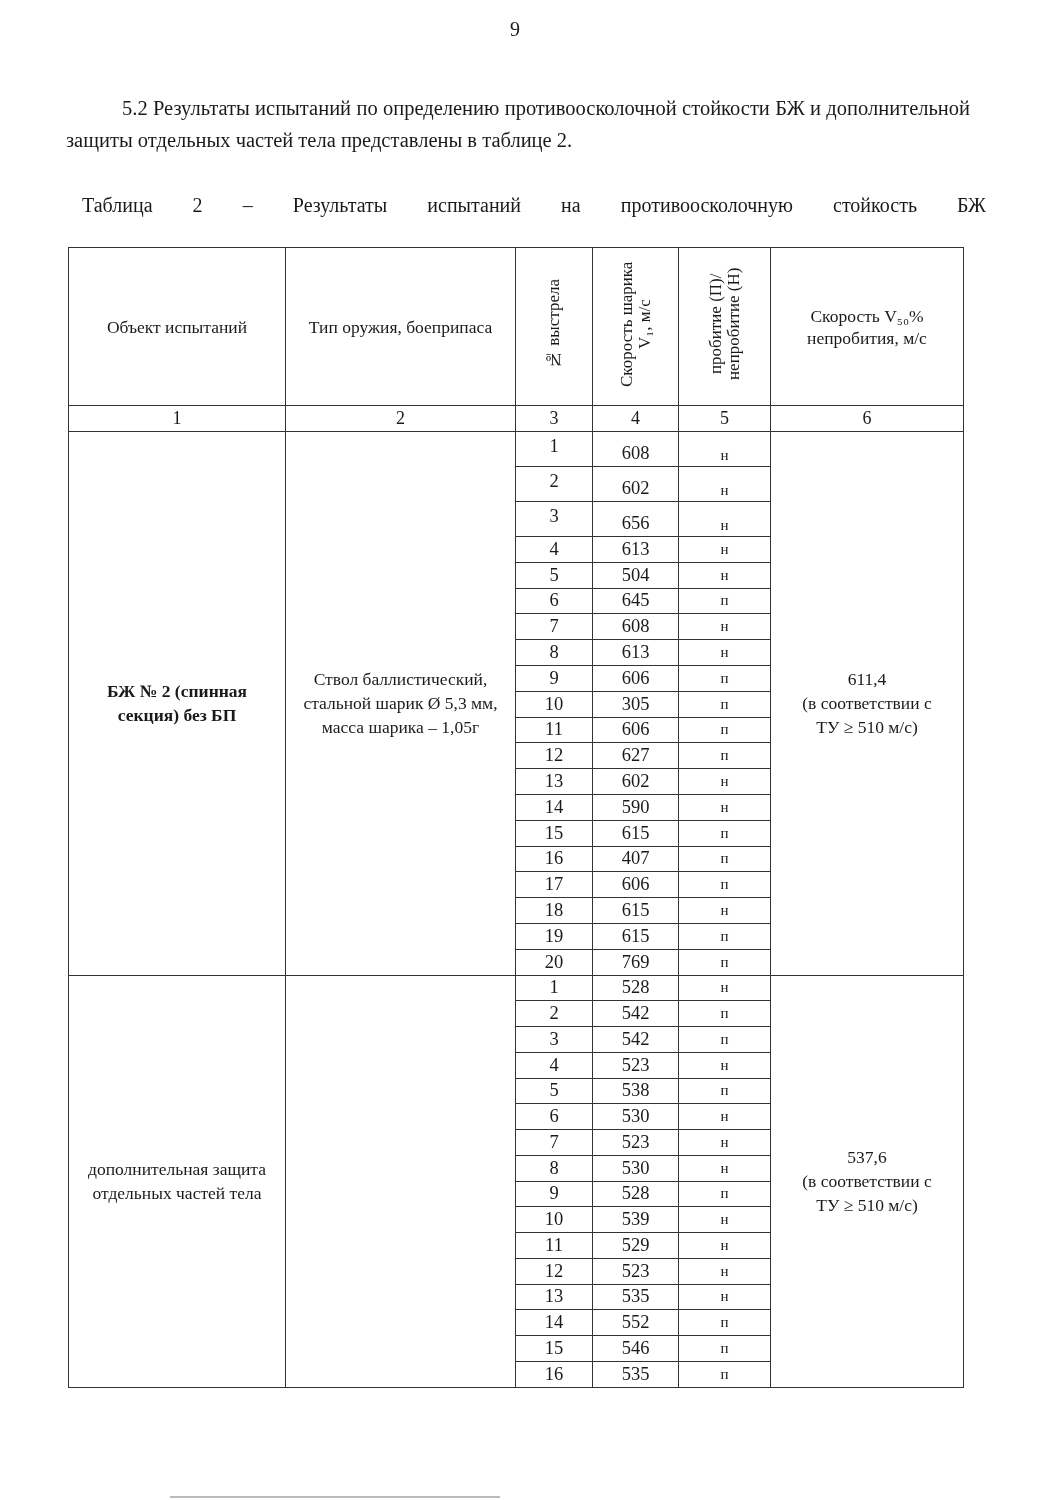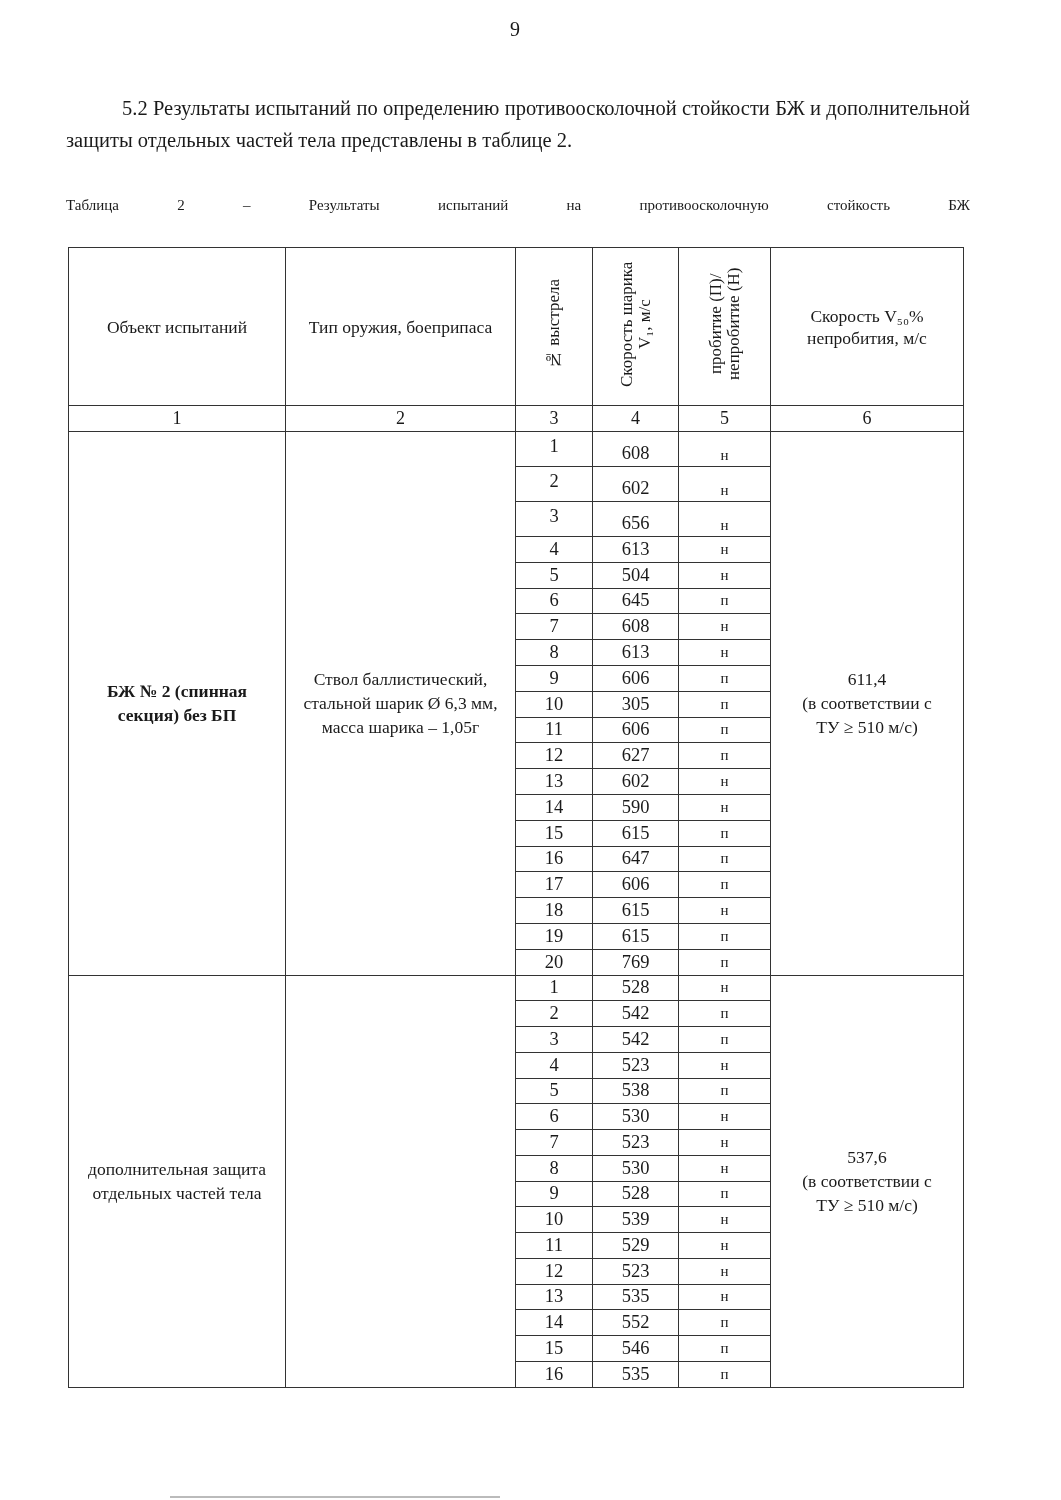--- a/index.html
+++ b/index.html
@@ -1,21 +1,21 @@
 <!DOCTYPE html>
 <html><head>
 <meta charset="utf-8">
 <style>
   html, body { margin:0; padding:0; background:#ffffff; }
   body { width:1061px; height:1500px; position:relative; overflow:hidden;
          font-family:"Liberation Serif","DejaVu Serif",serif; color:#1a1a1a; }
   .page-num { position:absolute; top:18px; left:0; width:1030px; text-align:center; font-size:20px; }
   .para { position:absolute; left:66px; width:904px; font-size:20.5px; line-height:32px; text-align:justify; }
   .para1 { top:92px; text-indent:56px; }
-  .caption { position:absolute; left:66px; top:190px; width:904px; font-size:15px; line-height:30px; text-align:justify; }
+  .caption { position:absolute; left:82px; top:190px; width:904px; font-size:20px; line-height:30px; text-align:justify; }
   .caption .l1 { display:block; text-align:justify; text-align-last:justify; }
   table.tbl { position:absolute; left:68px; top:247px; width:895px; border-collapse:collapse; table-layout:fixed; font-size:17px; }
   table.tbl td, table.tbl th { border:1.3px solid #333; padding:0; text-align:center; vertical-align:middle; font-weight:normal; }
   th.h { height:152px; font-size:17.5px; line-height:22px; }
   .vert { writing-mode:vertical-rl; transform:rotate(180deg); display:inline-block; line-height:18px; font-size:17px; white-space:pre-line; }
   tr.numrow td { height:25px; font-size:18px; }
   td.c3, td.c4 { font-size:18.5px; }
   td.c5 { font-size:15px; }
   tr.tall td.c3 { vertical-align:top; padding-top:4px; }
   tr.tall td.c4, tr.tall td.c5 { vertical-align:bottom; padding-bottom:2px; }
@@ -59,21 +59,21 @@
       <td>5</td>
       <td>6</td>
     </tr>
   </thead>
   <tbody id="tbody">
       <tr class="tall" style="height: 35px;">
         <td rowspan="20" class="big">
           <div style="padding: 0px 18px; font-weight: bold;">БЖ № 2 (спинная секция) без БП</div>
         </td>
         <td rowspan="20" class="big">
-          <div style="padding: 0px 16px;">Ствол баллистический, стальной шарик Ø 6,3 мм, масса шарика – 1,05г</div>
+          <div style="padding: 0px 16px;">Ствол баллистический, стальной шарик Ø 5,3 мм, масса шарика – 1,05г</div>
         </td>
         <td class="c3">1</td>
         <td class="c4">608</td>
         <td class="c5">н</td>
         <td rowspan="20" class="big">
           <div>611,4</div>
           <div style="padding: 0px 22px;">(в соответствии с ТУ ≥ 510 м/с)</div>
         </td>
       </tr>
       <tr class="tall" style="height: 35px;">
@@ -141,21 +141,21 @@
         <td class="c4">590</td>
         <td class="c5">н</td>
       </tr>
       <tr style="height: 25.8px;">
         <td class="c3">15</td>
         <td class="c4">615</td>
         <td class="c5">п</td>
       </tr>
       <tr style="height: 25.8px;">
         <td class="c3">16</td>
-        <td class="c4">647</td>
+        <td class="c4">407</td>
         <td class="c5">п</td>
       </tr>
       <tr style="height: 25.8px;">
         <td class="c3">17</td>
         <td class="c4">606</td>
         <td class="c5">п</td>
       </tr>
       <tr style="height: 25.8px;">
         <td class="c3">18</td>
         <td class="c4">615</td>

